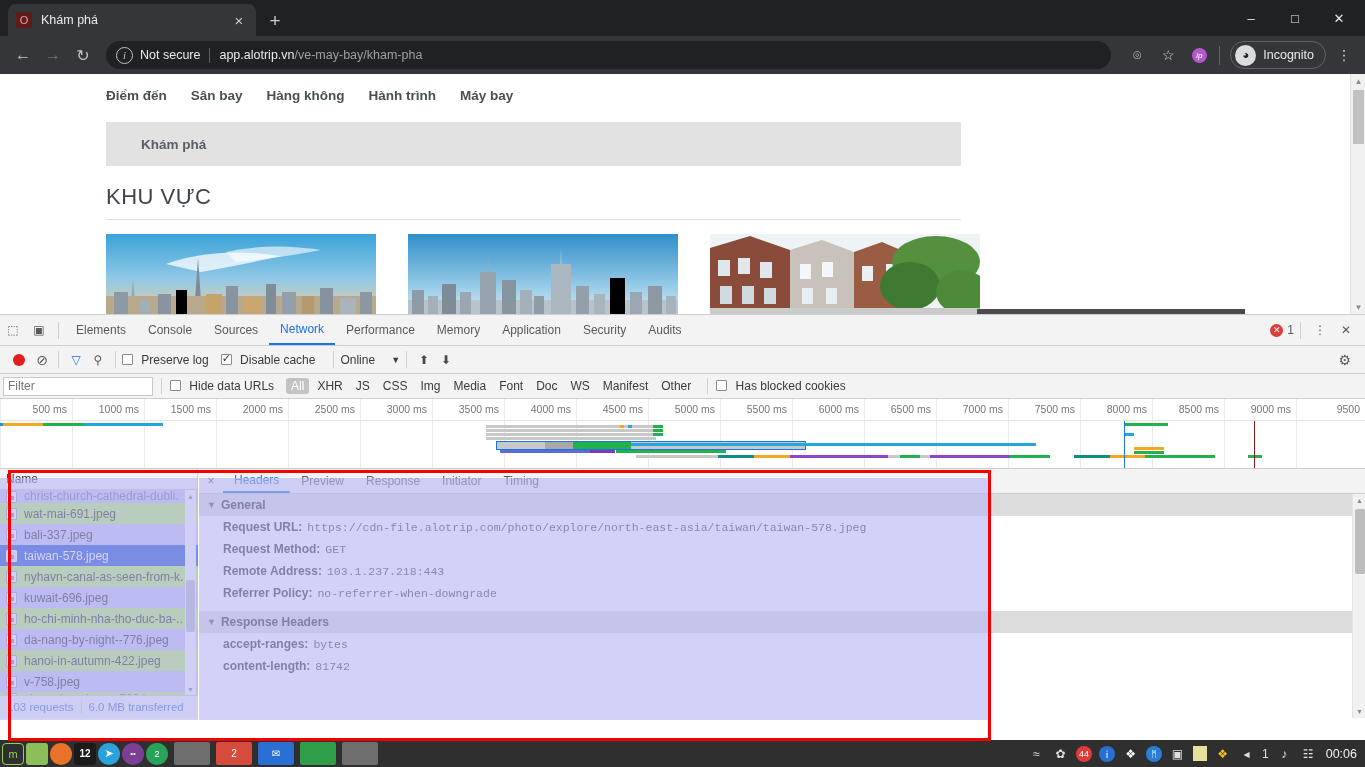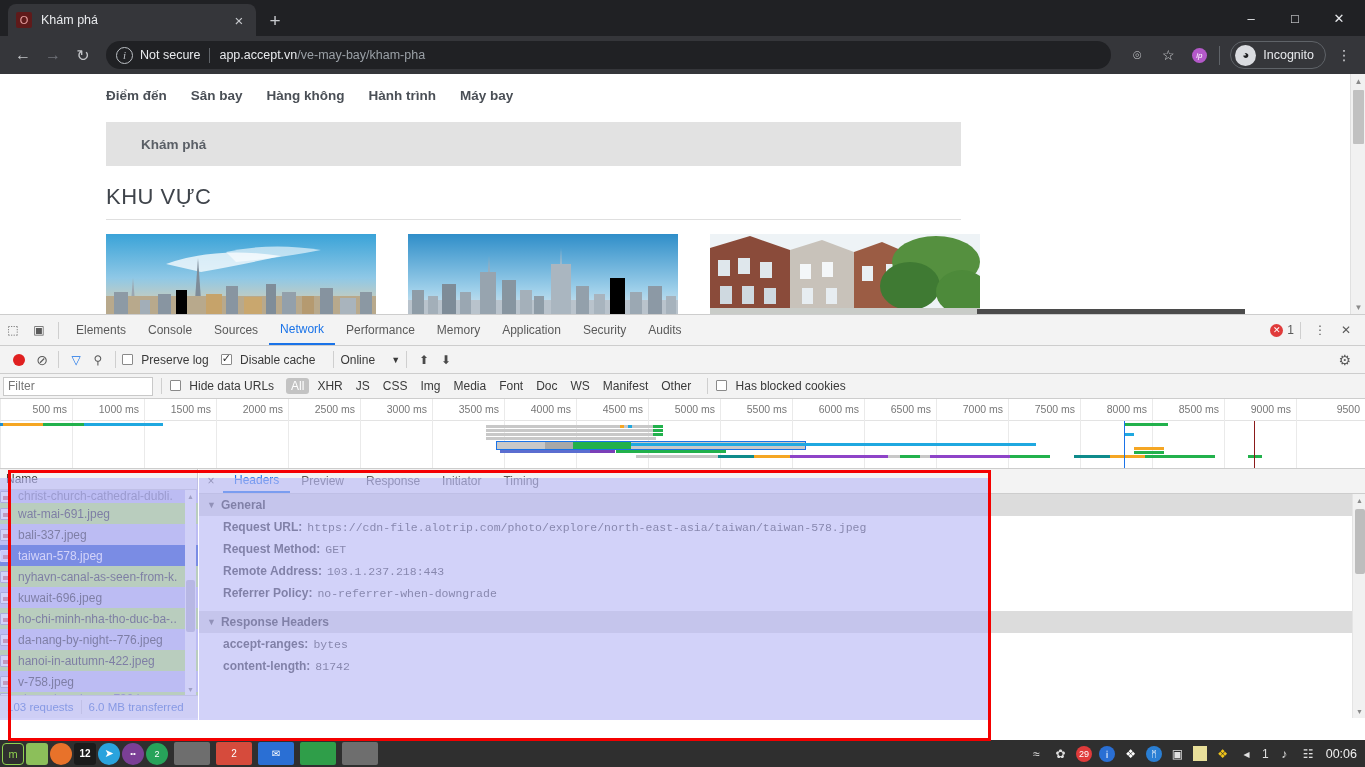--- a/index.html
+++ b/index.html
@@ -137,21 +137,21 @@
   .ov-label { position:absolute; top:4px; font-size:10.5px; color:#777; transform:translateX(-100%); padding-right:5px; white-space:nowrap;}
   .bar { position:absolute; height:3px; border-radius:0; }
 
   
   .dt-main { position:absolute; left:0; top:154px; width:1365px; height:249px; background:#fff; }
   .req-list { position:absolute; left:0; top:0; width:198px; height:249px; background:#fff;
               border-right:1px solid #cdcdcd; }
   .rl-head { height:21px; background:#f3f3f3; border-bottom:1px solid #cdcdcd; display:flex;
              align-items:center; padding-left:6px; font-size:12px; color:#3a3a3a;}
   .rl-scroll { position:absolute; left:0; top:21px; width:198px; height:205px; overflow:hidden; background:#fff;}
-  .rl-row { height:21px; display:flex; align-items:center; font-size:12px; color:#222;
+  .rl-row { height:21px; display:flex; align-items:center; padding-left:6px; font-size:12px; color:#222;
             background:#c6c6f0; white-space:nowrap; cursor:pointer;}
   .rl-row.alt { background:#bef264;}
   .rl-row.sel { background:#1a49c8; color:#fff;}
   .rl-row.clipped { color:#6d6d8e; }
   .rl-ico { width:11px; height:12px; background:#fff; border:1px solid #9a9aba; margin-right:7px;
             flex:none; position:relative; border-radius:1px;}
   .rl-ico:after { content:""; position:absolute; left:2px; top:4px; width:5px; height:4px; background:#d06a6a;}
   .rl-row.sel .rl-ico { background:#e8e8ff; border-color:#fff;}
   .rl-name { overflow:hidden; text-overflow:clip; }
   .rl-vsb { position:absolute; right:1px; top:21px; width:11px; height:205px; background:#fafafa; }
@@ -219,21 +219,21 @@
   </div>
 
   <div class="toolbar">
     <div class="navbtn">←</div>
     <div class="navbtn disabled">→</div>
     <div class="navbtn">↻</div>
     <div class="omnibox">
       <span class="omni-info">i</span>
       <span class="notsecure">Not secure</span>
       <span class="omni-sep"></span>
-      <span class="url-host">app.accept.vn</span>
+      <span class="url-host">app.alotrip.vn</span>
       <span class="url-path">/ve-may-bay/kham-pha</span>
     </div>
     <div class="tb-icon">⌾</div>
     <div class="tb-icon">☆</div>
     <div class="tb-icon">
       <span class="ext-dot">ip</span>
     </div>
     <div class="tb-vsep"></div>
     <div class="incognito-pill">
       <span class="incog-avatar">◕</span>
@@ -660,21 +660,21 @@
     <div class="tb-app" style="background:#27a35a;border-radius:50%;color:#fff;font-size:9px">2</div>
     <div class="tb-win" style="background:#6e6e6e"></div>
     <div class="tb-win" style="background:#d64b3c;color:#fff;font-size:10px">2</div>
     <div class="tb-win" style="background:#2a6fd4;color:#fff;font-size:10px">✉</div>
     <div class="tb-win" style="background:#2f9e49"></div>
     <div class="tb-win" style="background:#6e6e6e"></div>
   </div>
   <div class="tb-right">
     <div class="tray-ico">≈</div>
     <div class="tray-ico">✿</div>
-    <div class="tray-ico" style="background:#e03b3b;border-radius:50%;color:#fff;font-size:9px;width:16px;height:16px">29</div>
+    <div class="tray-ico" style="background:#e03b3b;border-radius:50%;color:#fff;font-size:9px;width:16px;height:16px">44</div>
     <div class="tray-ico" style="background:#2a6fd4;border-radius:50%;color:#fff;font-size:10px;width:16px;height:16px">ℹ</div>
     <div class="tray-ico" style="color:#fff">❖</div>
     <div class="tray-ico" style="background:#2a7fd4;border-radius:50%;color:#fff;font-size:9px;width:16px;height:16px">ᛗ</div>
     <div class="tray-ico" style="color:#e0e0e0">▣</div>
     <div class="tray-ico" style="background:#e8df9a;width:14px;height:15px"></div>
     <div class="tray-ico" style="color:#f0c419">❖</div>
     <div class="tray-ico" style="color:#e0e0e0">◂</div>
     <span>1</span>
     <div class="tray-ico" style="color:#e0e0e0">♪</div>
     <div class="tray-ico" style="color:#e0e0e0">☷</div>

